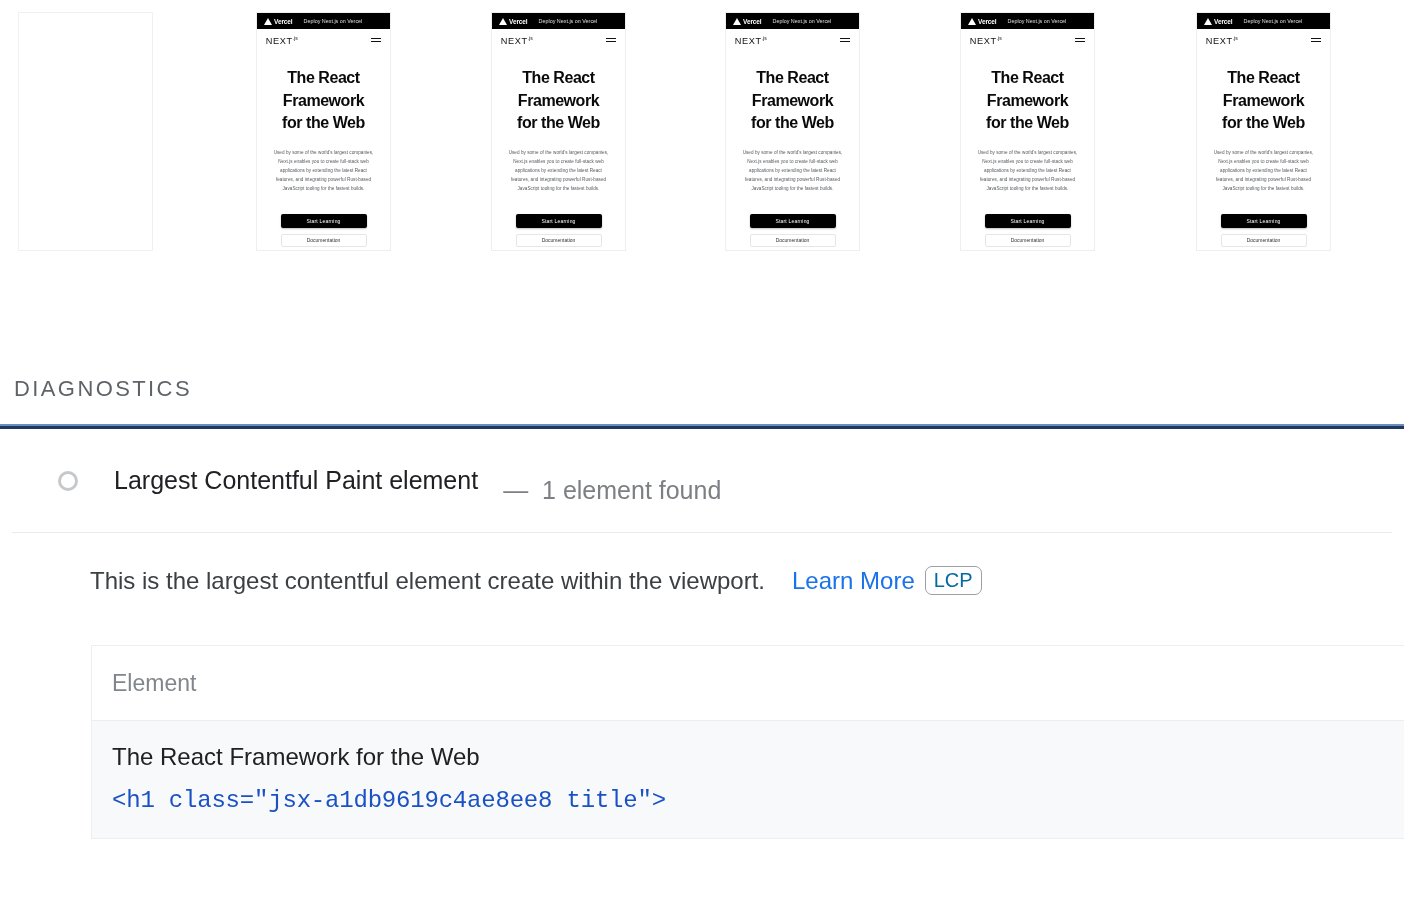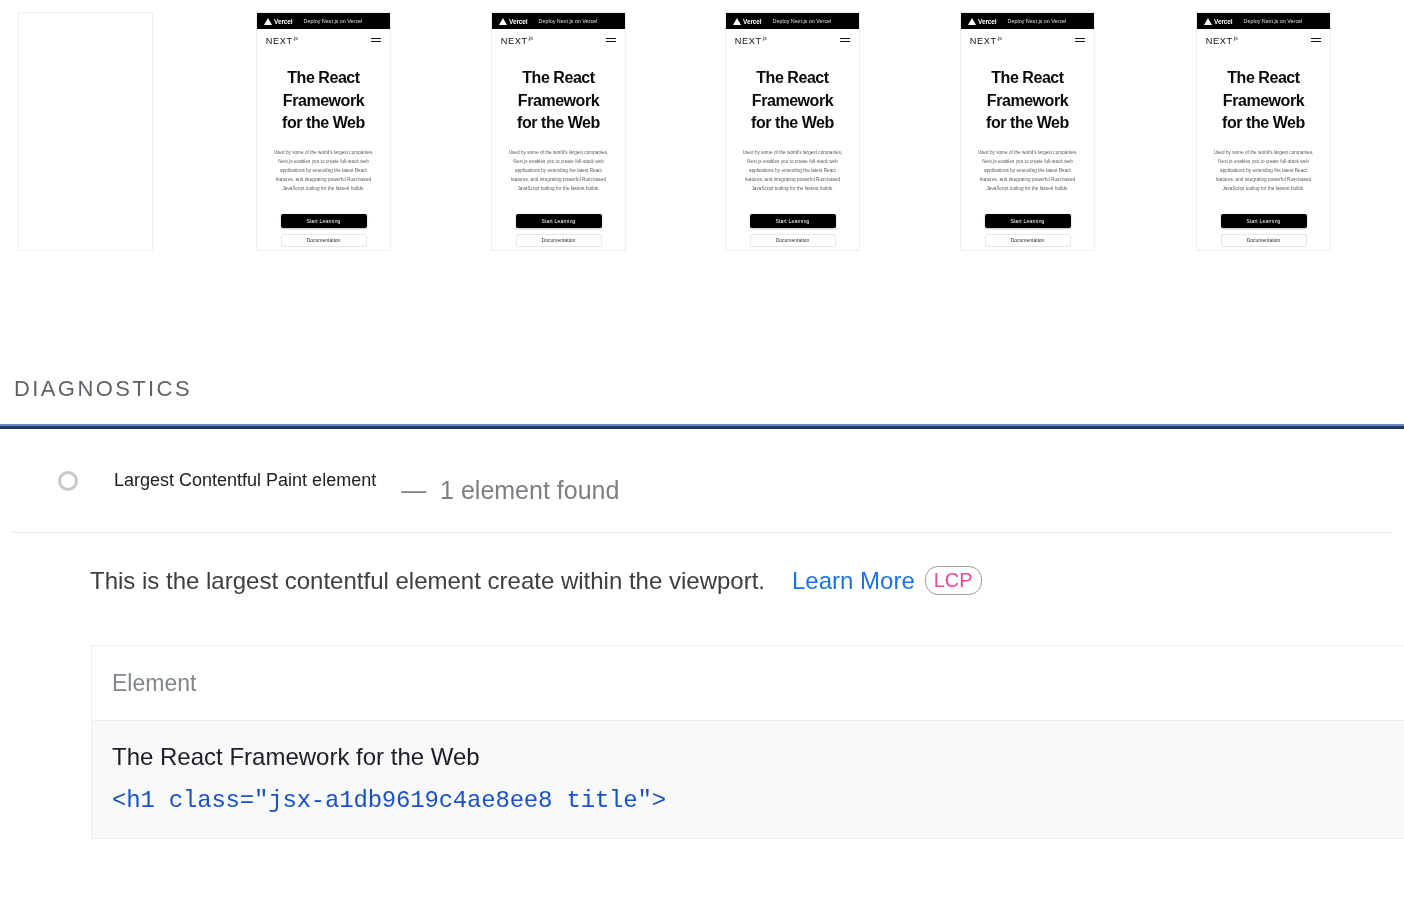--- a/index.html
+++ b/index.html
@@ -170,21 +170,21 @@
   .ring {
     width: 20px;
     height: 20px;
     border-radius: 50%;
     border: 3px solid #c6c9cc;
     box-sizing: border-box;
     flex: none;
   }
   .audit-title {
     margin-left: 36px;
-    font-size: 18px;
+    font-size: 25px;
     color: #202124;
     white-space: nowrap;
   }
   .audit-meta {
     margin-left: 25px;
     font-size: 25px;
     color: #7c7f83;
     white-space: nowrap;
     margin-top: 20px;
   }
@@ -198,24 +198,24 @@
     white-space: nowrap;
   }
   .desc a {
     color: #1a73e8;
     text-decoration: none;
     margin-left: 27px;
   }
   .badge {
     margin-left: 10px;
     border: 1px solid #9aa0a6;
-    border-radius: 13px;
+    border-radius: 7px;
     padding: 2px 8px 3px;
     font-size: 20px;
-    color: #ec4899;
+    color: #0369a1;
     line-height: 1.12;
   }
 
   .table {
     margin: 50px 0 0 91px;
     border: 1px solid #eceef0;
     border-right: none;
     width: 1340px;
     box-sizing: border-box;
     background: #fff;

